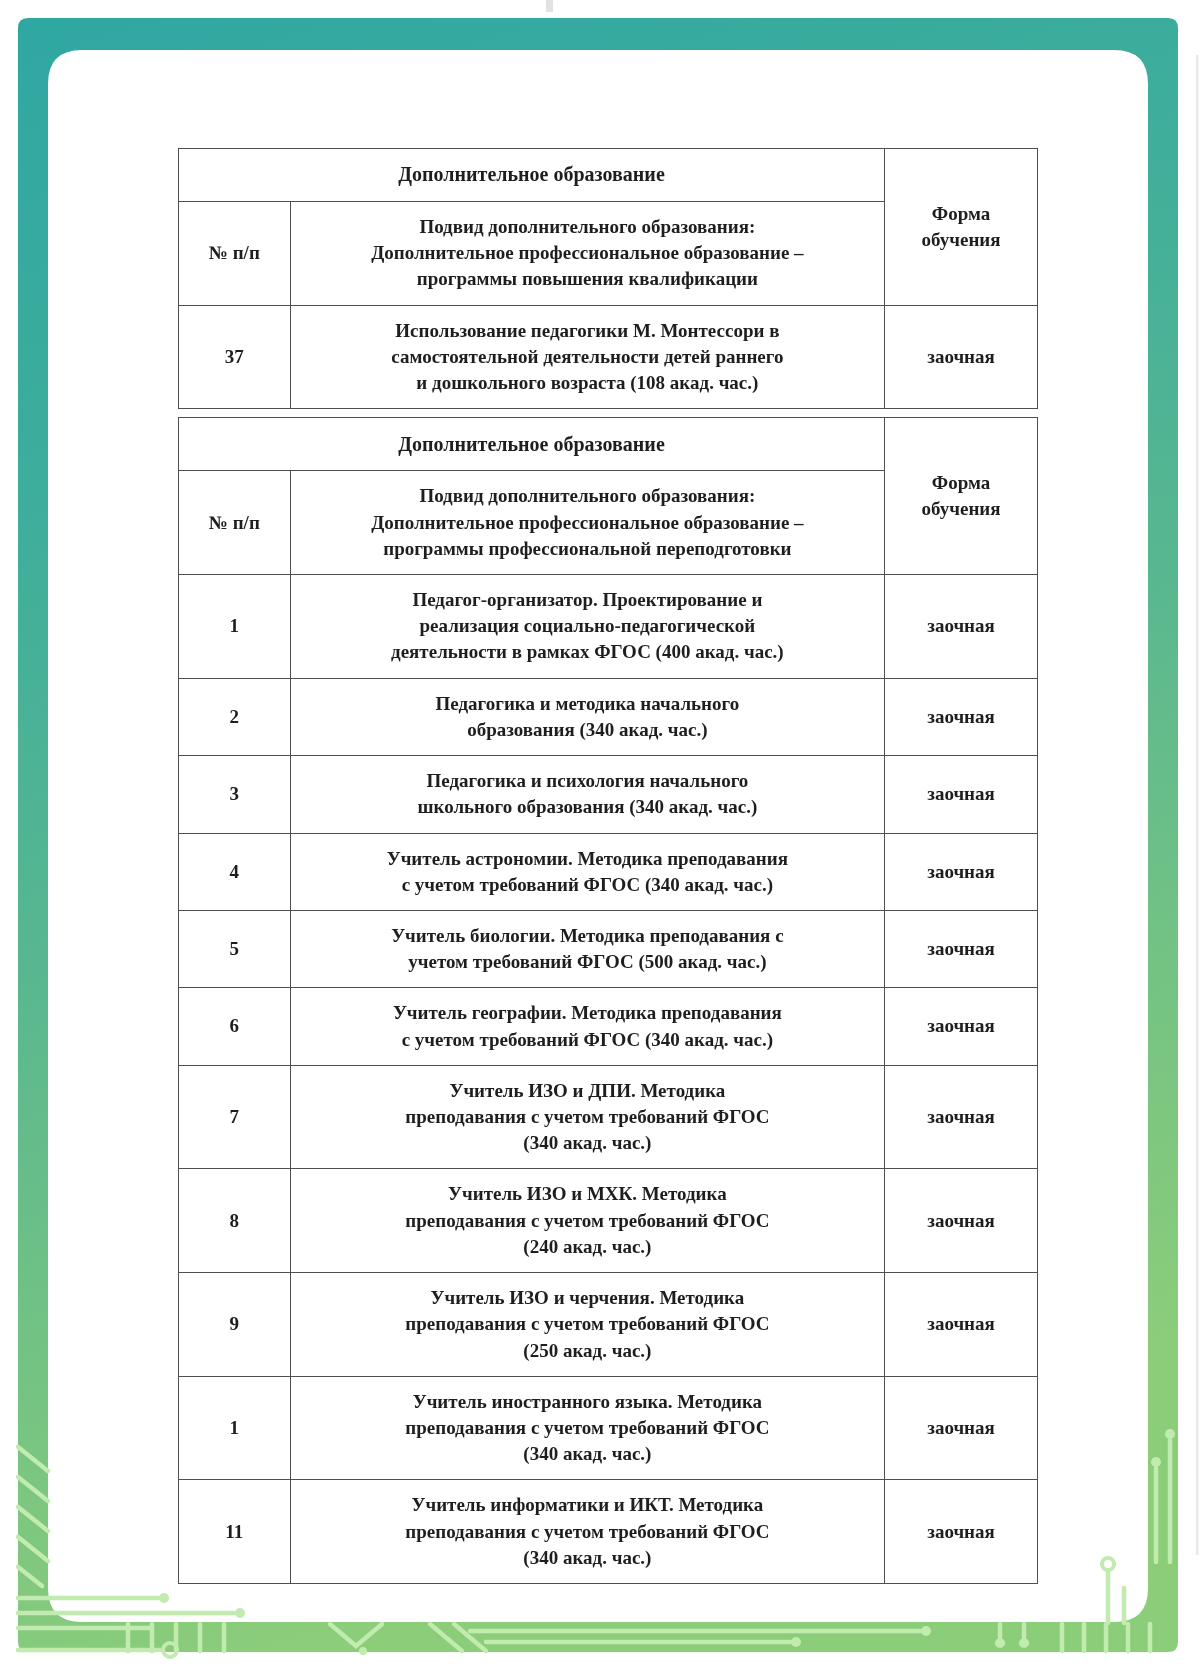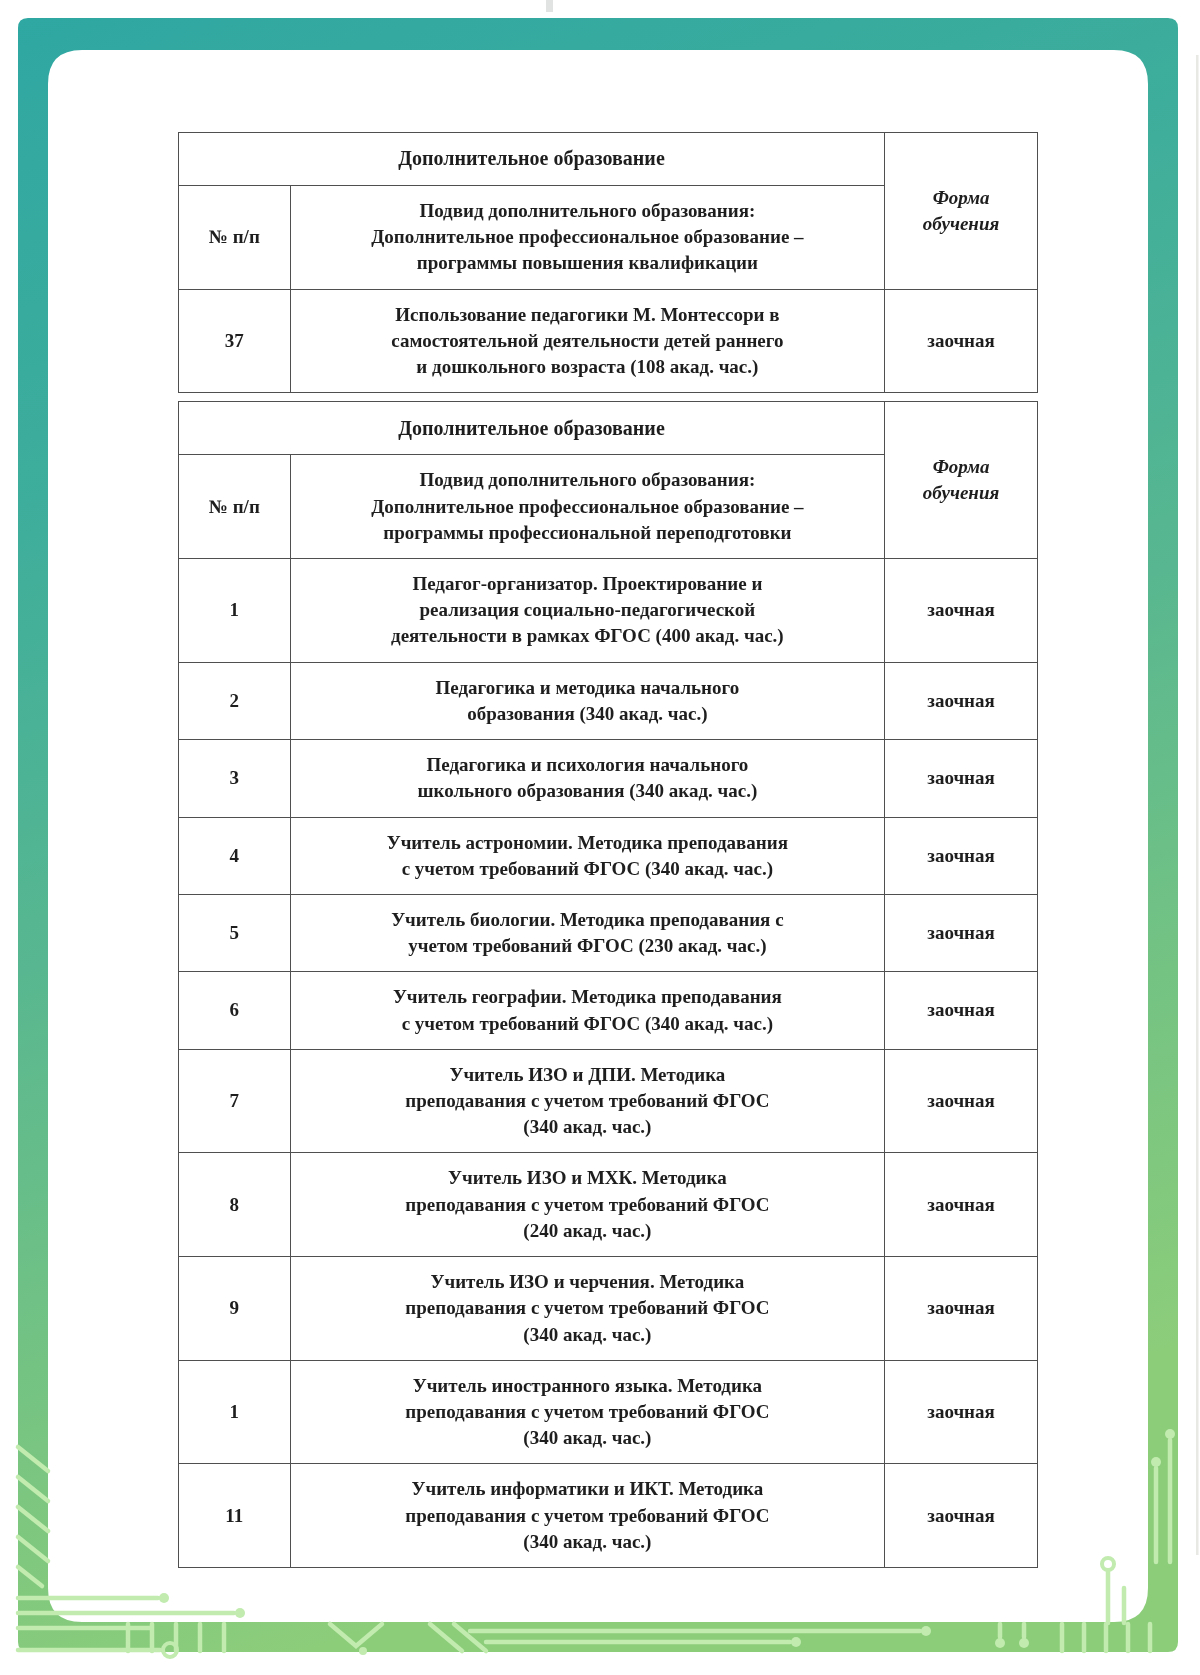--- a/index.html
+++ b/index.html
@@ -7,21 +7,21 @@
     width:1200px; height:1675px;
     position:relative;
     background:#ffffff;
     font-family:"Liberation Serif","DejaVu Serif",serif;
     overflow:hidden;
   }
   #frame-svg { position:absolute; left:0; top:0; width:1200px; height:1675px; }
 
   .content {
     position:absolute;
-    left:178px; top:132px;
+    left:178px; top:148px;
     width:860px;
   }
   table.prog-table {
     width:100%;
     border-collapse:collapse;
     table-layout:fixed;
     font-weight:bold;
     color:#1e1e1e;
   }
   table.prog-table + table.prog-table,
@@ -33,21 +33,21 @@
     border:1px solid #4f4f4f;
     text-align:center;
     vertical-align:middle;
     font-size:19px;
     line-height:1.38;
     background:#ffffff;
   }
   td.title  { height:50px; font-size:20px; }
   td.prog-h { padding:12px 76px; }
   td.num-h  { padding:6px 4px; }
-  td.form-h { padding:20px 10px;font-style:italic; }
+  td.form-h { padding:20px 10px; }
   td.prog   { padding:12px 96px; }
   td.num, td.form { padding:5px 4px; }
 </style>
 </head>
 <body>
 
 <svg id="frame-svg" viewBox="0 0 1200 1675" xmlns="http://www.w3.org/2000/svg" aria-hidden="true">
   <defs>
     <linearGradient id="frameGrad" x1="0" y1="0" x2="0.25" y2="1">
       <stop offset="0" stop-color="#2fa7a2"></stop>
@@ -183,21 +183,21 @@
         </tr>
 
         <tr>
           <td class="num">4</td>
           <td class="prog">Учитель астрономии. Методика преподавания с учетом требований ФГОС (340 акад. час.)</td>
           <td class="form">заочная</td>
         </tr>
 
         <tr>
           <td class="num">5</td>
-          <td class="prog">Учитель биологии. Методика преподавания с учетом требований ФГОС (230 акад. час.)</td>
+          <td class="prog">Учитель биологии. Методика преподавания с учетом требований ФГОС (500 акад. час.)</td>
           <td class="form">заочная</td>
         </tr>
 
         <tr>
           <td class="num">6</td>
           <td class="prog">Учитель географии. Методика преподавания с учетом требований ФГОС (340 акад. час.)</td>
           <td class="form">заочная</td>
         </tr>
 
         <tr>
@@ -207,21 +207,21 @@
         </tr>
 
         <tr>
           <td class="num">8</td>
           <td class="prog">Учитель ИЗО и МХК. Методика преподавания с учетом требований ФГОС (240 акад. час.)</td>
           <td class="form">заочная</td>
         </tr>
 
         <tr>
           <td class="num">9</td>
-          <td class="prog">Учитель ИЗО и черчения. Методика преподавания с учетом требований ФГОС (340 акад. час.)</td>
+          <td class="prog">Учитель ИЗО и черчения. Методика преподавания с учетом требований ФГОС (250 акад. час.)</td>
           <td class="form">заочная</td>
         </tr>
 
         <tr>
           <td class="num">1</td>
           <td class="prog">Учитель иностранного языка. Методика преподавания с учетом требований ФГОС (340 акад. час.)</td>
           <td class="form">заочная</td>
         </tr>
 
         <tr>

